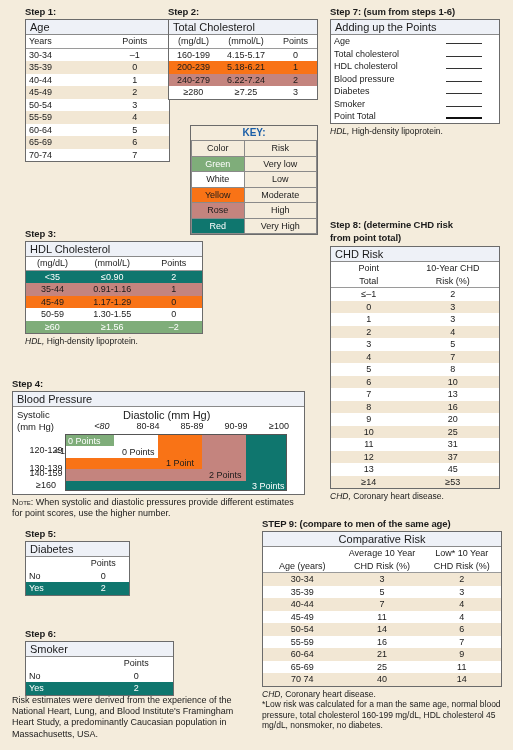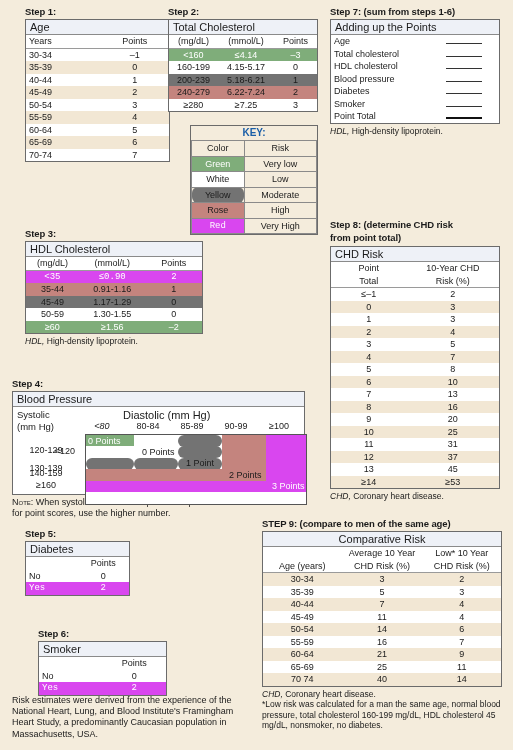--- a/index.html
+++ b/index.html
@@ -19,23 +19,23 @@
   table.t td, table.t th { padding:0 3px; height:12.5px; line-height:12.5px; font-weight:normal; }
   .title { background:#eef1f7; font-size:11px; text-align:left; padding-left:4px;
            border-bottom:1px solid #8a8a8a; height:15px; line-height:15px; }
   .colhead { text-align:center; border-bottom:1px solid #9a9a9a;padding-left:39px; }
   .c { text-align:center; }
   .l { text-align:left; }
   .zebra0 { background:#ffffff; }
   .zebra1 { background:#f2e7d4; }
   .green  { background:#7fad7a; color:#ffffff; }
   .white  { background:#ffffff; color:#1b1b1b; }
-  .yellow { background:#737373; color:#1b1b1b;border-radius:6px; }
+  .yellow { background:#f97316; color:#1b1b1b; }
   .rose   { background:#c4847e; color:#1b1b1b; }
-  .red    { background:#d946ef; color:#ffffff;font-family:Liberation Mono, monospace; }
+  .red    { background:#0f766e; color:#ffffff; }
   .footnote { font-size:8.5px; margin-top:2px; line-height:10.5px; }
   .footnote i { font-style:italic; }
   .para { font-size:9px; line-height:11.2px; }
 
   
   .bp-wrap { position:relative; }
   .bp-grid { position:relative; border:1px solid #555; }
   .bp-band { position:absolute; }
   .bp-lbl { position:absolute; font-size:9px; white-space:nowrap; }
 
@@ -102,25 +102,20 @@
 <div class="panel" style="left:168px; top:6px; width:150px;">
   <div class="steplabel">Step 2:</div>
   <div class="box">
     <div class="title">Total Cholesterol</div>
     <table class="t">
       <tbody id="s2body">
           <tr class="colhead">
             <td class="c" style="width: 33%;">(mg/dL)</td>
             <td class="c" style="width: 38%;">(mmol/L)</td>
             <td class="c" style="width: 29%;">Points</td>
-          </tr>
-          <tr class="green">
-            <td class="c">&lt;160</td>
-            <td class="c">≤4.14</td>
-            <td class="c">–3</td>
           </tr>
           <tr class="white">
             <td class="c">160-199</td>
             <td class="c">4.15-5.17</td>
             <td class="c">0</td>
           </tr>
           <tr class="yellow">
             <td class="c">200-239</td>
             <td class="c">5.18-6.21</td>
             <td class="c">1</td>
@@ -233,21 +228,21 @@
           <div class="bp-lbl" style="left: 207px; top: 14px; width: 32px; text-align: center;">90-99</div>
           <div class="bp-lbl" style="left: 250px; top: 14px; width: 32px; text-align: center;">≥100</div>
         </div>
       <div id="sysrows">
           <div class="bp-lbl" style="left: 4px; top: 39px; width: 58px; text-align: right;">&lt;120</div>
           <div class="bp-lbl" style="left: 4px; top: 38.4px; width: 58px; text-align: center;">120-129</div>
           <div class="bp-lbl" style="left: 4px; top: 56px; width: 58px; text-align: center;">130-139</div>
           <div class="bp-lbl" style="left: 4px; top: 61.2px; width: 58px; text-align: center;">140-159</div>
           <div class="bp-lbl" style="left: 4px; top: 72.6px; width: 58px; text-align: center;">≥160</div>
         </div>
-      <div class="bp-grid" id="bpgrid" style="position:absolute; left:72px; top:27px; width:222px; height:71px; background:#fff; overflow:hidden;">
+      <div class="bp-grid" id="bpgrid" style="position:absolute; left:52px; top:27px; width:222px; height:57px; background:#fff; overflow:hidden;">
           <div class="bp-band green" style="left: 0px; top: 0px; width: 48px; height: 11.8px;"></div>
           <div class="bp-band white" style="left: 48px; top: 0px; width: 44px; height: 11.8px;"></div>
           <div class="bp-band yellow" style="left: 92px; top: 0px; width: 44px; height: 11.8px;"></div>
           <div class="bp-band rose" style="left: 136px; top: 0px; width: 44px; height: 11.8px;"></div>
           <div class="bp-band red" style="left: 180px; top: 0px; width: 42px; height: 11.8px;"></div>
           <div class="bp-band white" style="left: 0px; top: 11.4px; width: 48px; height: 11.8px;"></div>
           <div class="bp-band white" style="left: 48px; top: 11.4px; width: 44px; height: 11.8px;"></div>
           <div class="bp-band yellow" style="left: 92px; top: 11.4px; width: 44px; height: 11.8px;"></div>
           <div class="bp-band rose" style="left: 136px; top: 11.4px; width: 44px; height: 11.8px;"></div>
           <div class="bp-band red" style="left: 180px; top: 11.4px; width: 42px; height: 11.8px;"></div>
@@ -295,21 +290,21 @@
           </tr>
           <tr class="red">
             <td class="l">Yes</td>
             <td class="c">2</td>
           </tr>
         </tbody>
     </table>
   </div>
 </div>
 
-<div class="panel" style="left:38px; top:628px; width:129px;">
+<div class="panel" style="left:25px; top:628px; width:149px;">
   <div class="steplabel">Step 6:</div>
   <div class="box">
     <div class="title">Smoker</div>
     <table class="t">
       <tbody id="s6body">
           <tr>
             <td class="l" style="width: 50%;"></td>
             <td class="c" style="width: 50%;">Points</td>
           </tr>
           <tr class="white">

